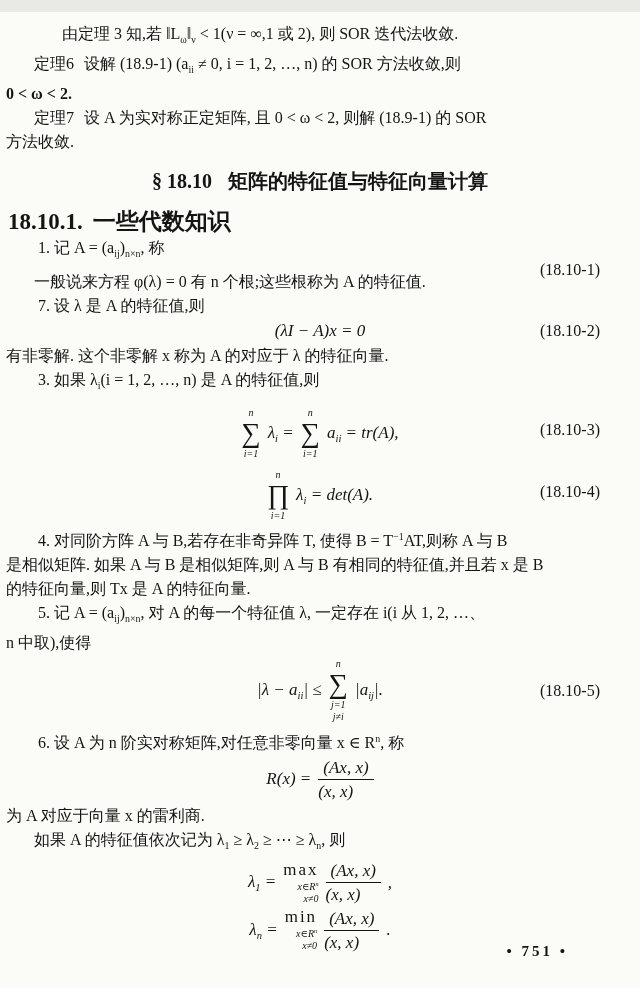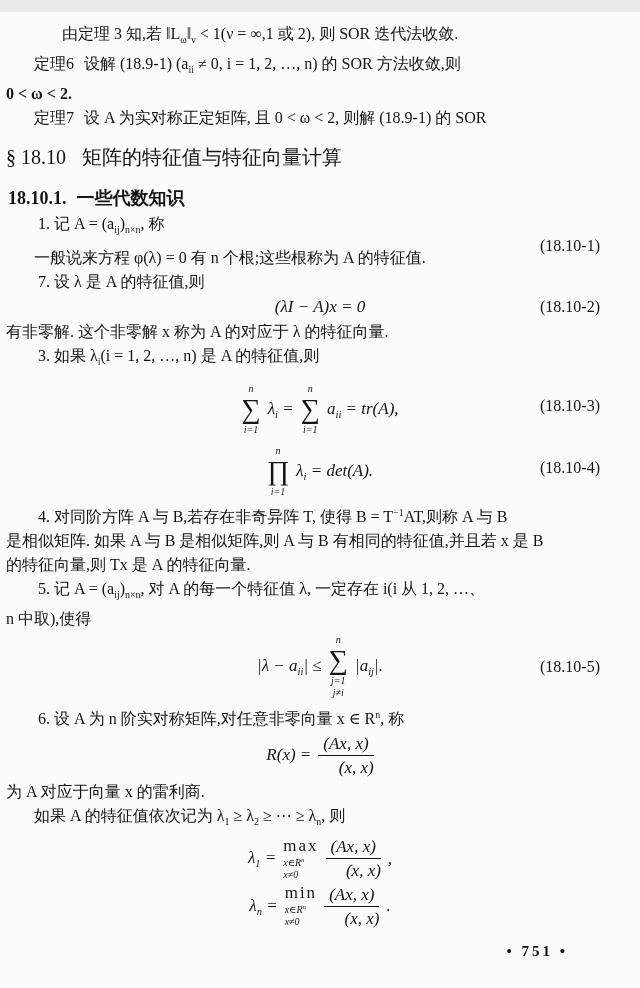--- a/index.html
+++ b/index.html
@@ -8,54 +8,55 @@
   .page {
     position:relative; width:640px; height:988px; overflow:hidden;
     background:#fbfbf8; color:#141414; padding:10px 6px 0 6px;margin-top:12px;
   }
   .line { font-size:16px; line-height:24px; white-space:nowrap; }
   .ind-xl  { padding-left:56px; }
   .ind-md  { padding-left:28px; }
   .ind-item{ padding-left:32px; }
   .bold { font-weight:bold; }
   .thm-label { font-weight:normal; margin-right:10px; }
-  .section-title { text-align:left; font-weight:normal; font-size:20px; line-height:30px; margin-top:12px; }
+  .section-title { text-align:center; font-weight:bold; font-size:20px; line-height:30px; margin-top:12px; }
   .section-title .sec-no { margin-right:16px; }
-  .subsection { font-size:18px; font-weight:bold; line-height:28px; margin-top:12px; padding-left:2px; }
+  .subsection { font-size:23px; font-weight:bold; line-height:28px; margin-top:12px; padding-left:2px; }
   .subsection .sub-no { margin-right:10px; }
   .eq { position:relative; text-align:center; font-size:17px; margin:3px 0; }
   .eq .math { font-style:italic; display:inline-flex; align-items:center; gap:7px; }
   .eq-num { position:absolute; right:34px; top:50%; transform:translateY(-50%); font-style:normal; font-size:16px; white-space:nowrap; }
   .bigop { display:inline-flex; flex-direction:column; align-items:center; line-height:1; vertical-align:middle; }
   .bigop .opsym { font-size:27px; font-style:normal; line-height:1; padding:1px 0; }
   .bigop .lim { font-size:10px; line-height:12px; }
-  .frac { display:inline-flex; flex-direction:column; align-items:flex-end; vertical-align:middle; }
+  .frac { display:inline-flex; flex-direction:column; align-items:flex-start; vertical-align:middle; }
   .frac .num { border-bottom:1.5px solid #141414; padding:0 5px 2px; line-height:19px; }
   .frac .den { padding-top:2px; line-height:19px; }
-  .underop { display:inline-flex; flex-direction:column; align-items:flex-start; vertical-align:middle; line-height:1; }
+  .underop { display:inline-flex; flex-direction:column; align-items:flex-end; vertical-align:middle; line-height:1; }
   .underop .opname { font-style:normal; font-size:17px; letter-spacing:2px; line-height:17px; }
   .underop .lim { font-size:10px; line-height:12px; }
   sub,sup { font-size:0.62em; }
   .page-number { position:absolute; right:72px; bottom:40px; font-size:15px; font-weight:bold; letter-spacing:3px; }
 </style>
 </head>
 <body>
 
 <div class="page">
 
   <div class="line ind-xl"><span>由定理 3 知,若 ‖L<sub>ω</sub>‖<sub>ν</sub> &lt; 1(ν = ∞,1 或 2), 则 SOR 迭代法收敛.</span></div>
 
   <div class="line ind-md">
     <span class="thm-label">定理6</span><span>设解 (18.9-1) (a<sub>ii</sub> ≠ 0, i = 1, 2, …, n) 的 SOR 方法收敛,则</span>
   </div>
   <div class="line bold"><span>0 &lt; ω &lt; 2.</span></div>
 
   <div class="line ind-md">
     <span class="thm-label">定理7</span><span>设 A 为实对称正定矩阵, 且 0 &lt; ω &lt; 2, 则解 (18.9-1) 的 SOR</span>
   </div>
+  <div class="line"><span>方法收敛.</span></div>
 
   <div class="section-title">
     <span class="sec-no">§ 18.10</span><span>矩阵的特征值与特征向量计算</span>
   </div>
 
   <div class="subsection">
     <span class="sub-no">18.10.1.</span><span>一些代数知识</span>
   </div>
 
   <div class="line ind-item"><span>1. 记 A = (a<sub>ij</sub>)<sub>n×n</sub>, 称</span></div>

